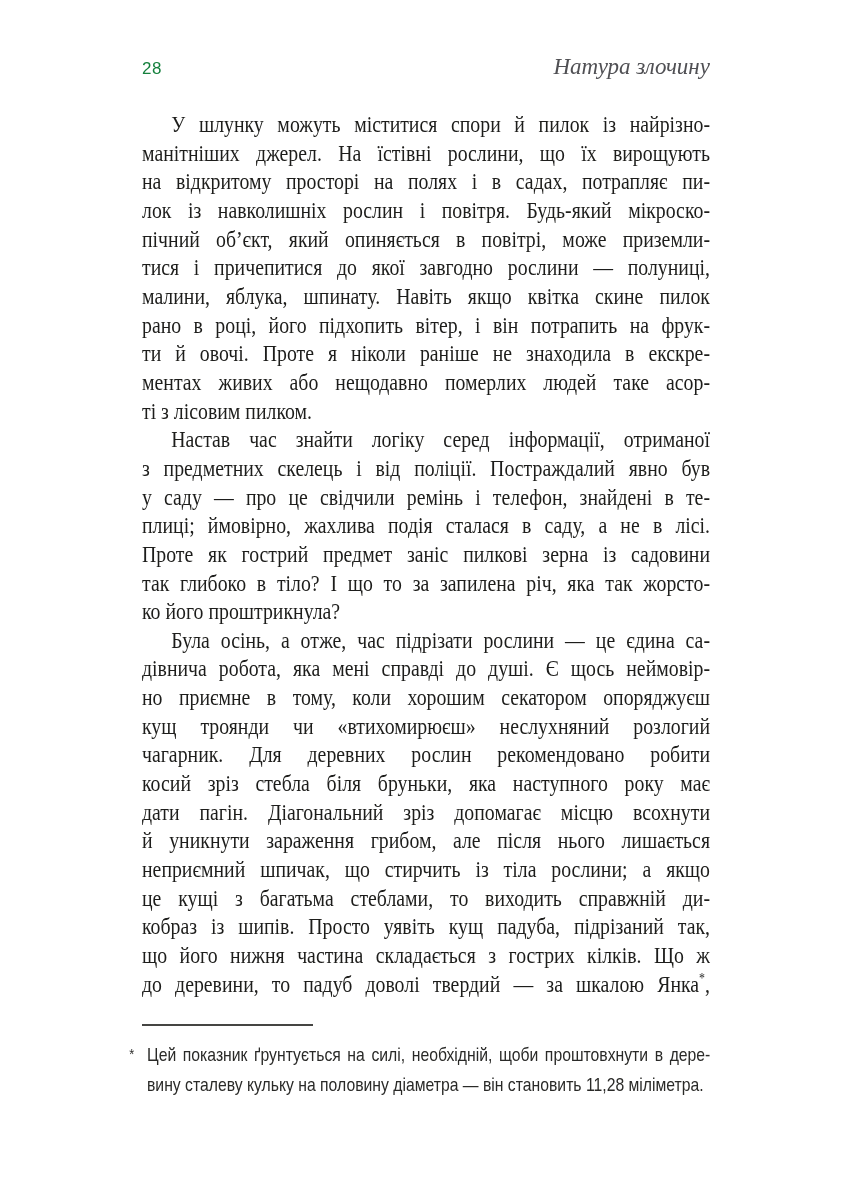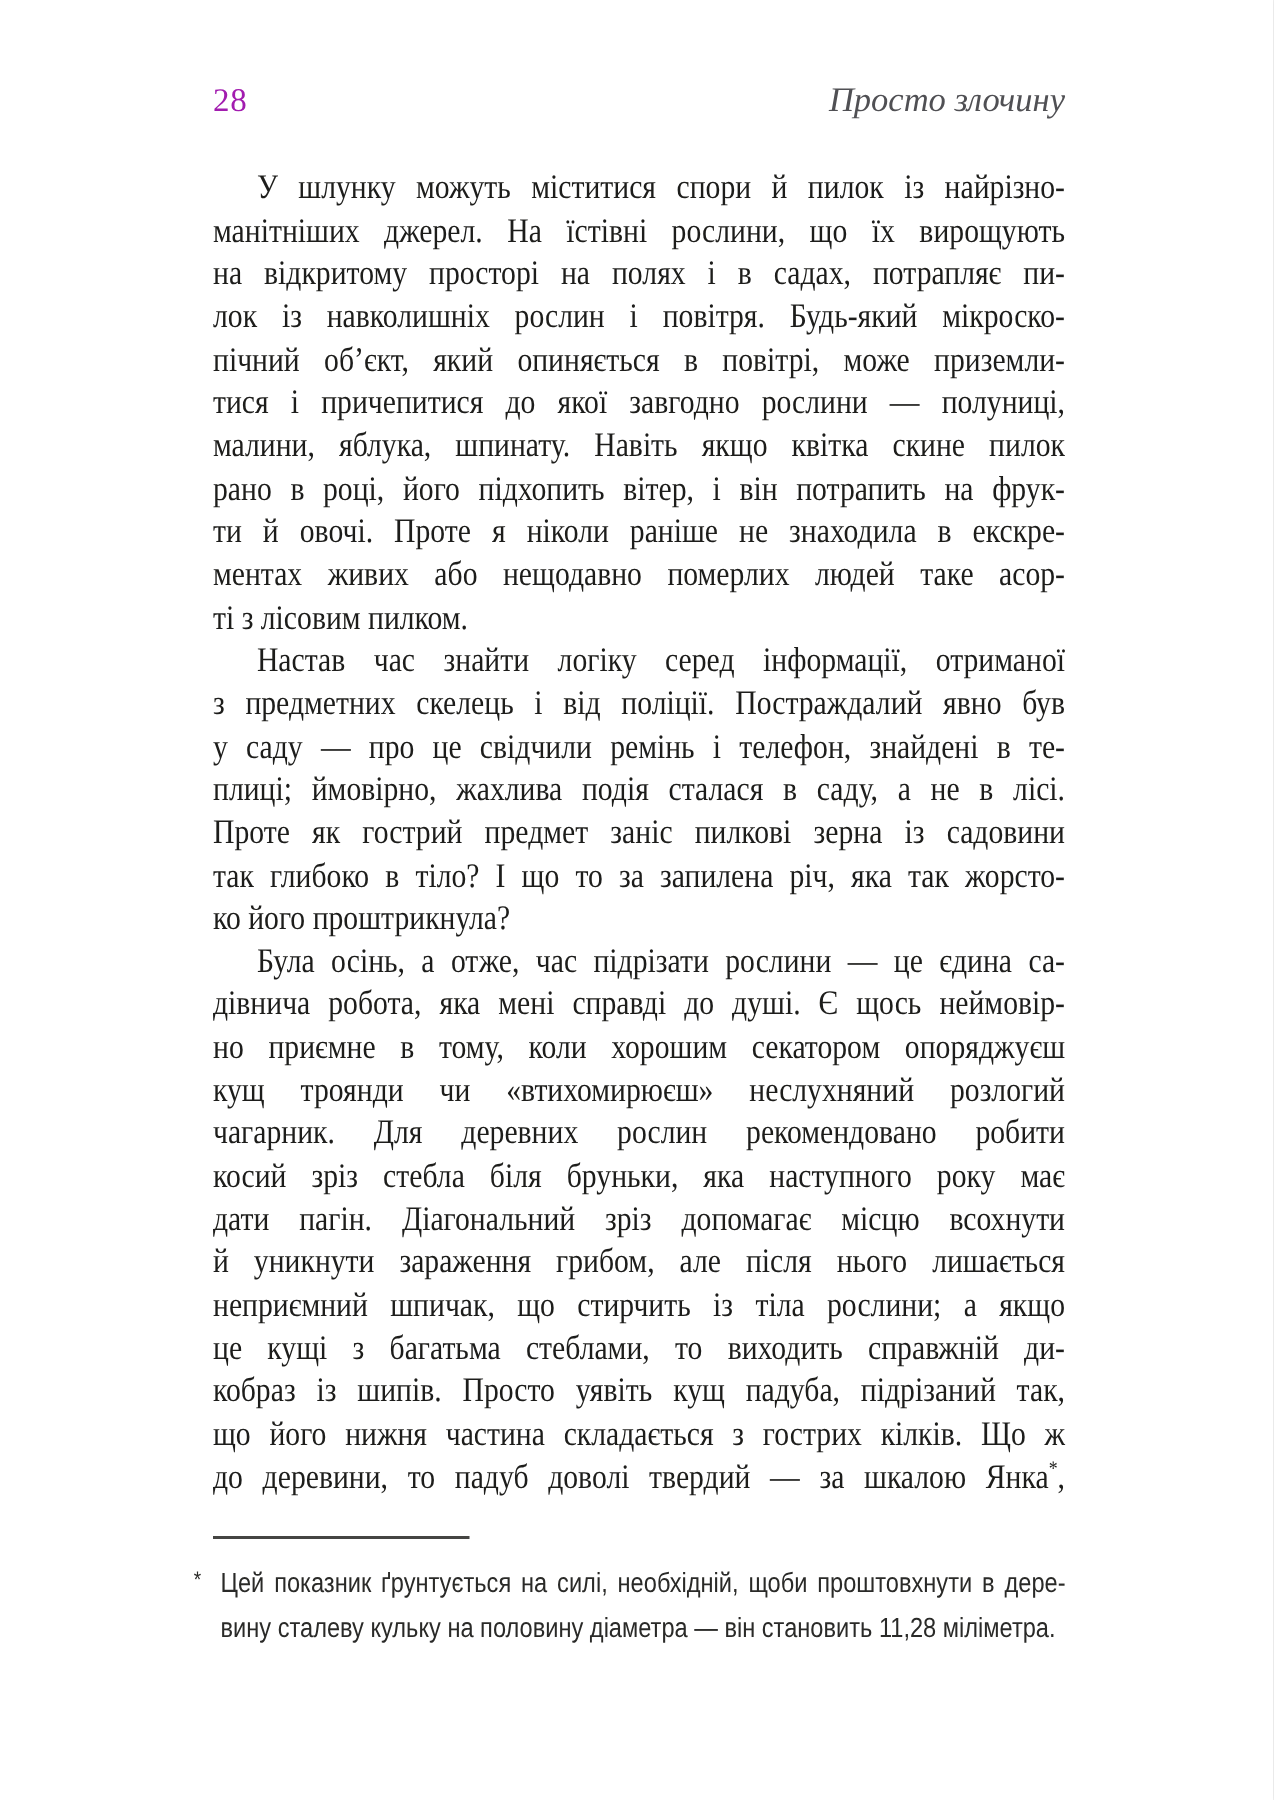--- a/index.html
+++ b/index.html
@@ -10,22 +10,22 @@
     background:#ffffff;
     overflow:hidden;
     box-shadow:0 0 4px rgba(0,0,0,.15);
   }
   
   .header-row {
     position:absolute; left:142px; top:54px; width:568px;
     display:flex; justify-content:space-between; align-items:baseline;
   }
   .page-number {
-    font-family:Liberation Serif, serif;
-    font-size:22px; color:#a21caf; letter-spacing:.5px;
+    font-family:Liberation Sans, sans-serif;
+    font-size:17px; color:#15803d; letter-spacing:.5px;
   }
   .running-title {
     font-family:"Liberation Serif","DejaVu Serif",serif;
     font-style:italic; font-size:23px; color:#505054;
   }
   
   .text-block {
     position:absolute; left:142px; top:111px;
     width:660px;
     transform:scaleX(0.8606); transform-origin:left top;
@@ -55,21 +55,21 @@
   .fn-line.justify { text-align:justify; text-align-last:justify; }
   .fn-line.last { text-align:left; }
 </style>
 </head>
 <body>
 
 <div class="page">
 
   <div class="header-row">
     <span class="page-number">28</span>
-    <span class="running-title">Просто злочину</span>
+    <span class="running-title">Натура злочину</span>
   </div>
 
   <div class="text-block" id="text-block">
       <div class="line indent">У шлунку можуть міститися спори й пилок із найрізно-</div>
       <div class="line">манітніших джерел. На їстівні рослини, що їх вирощують</div>
       <div class="line">на відкритому просторі на полях і в садах, потрапляє пи-</div>
       <div class="line">лок із навколишніх рослин і повітря. Будь-який мікроско-</div>
       <div class="line">пічний об’єкт, який опиняється в повітрі, може приземли-</div>
       <div class="line">тися і причепитися до якої завгодно рослини — полуниці,</div>
       <div class="line">малини, яблука, шпинату. Навіть якщо квітка скине пилок</div>

